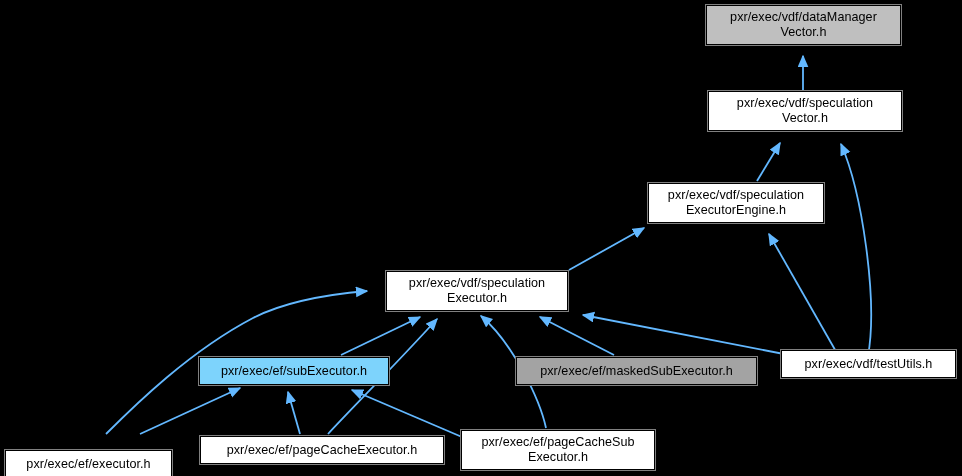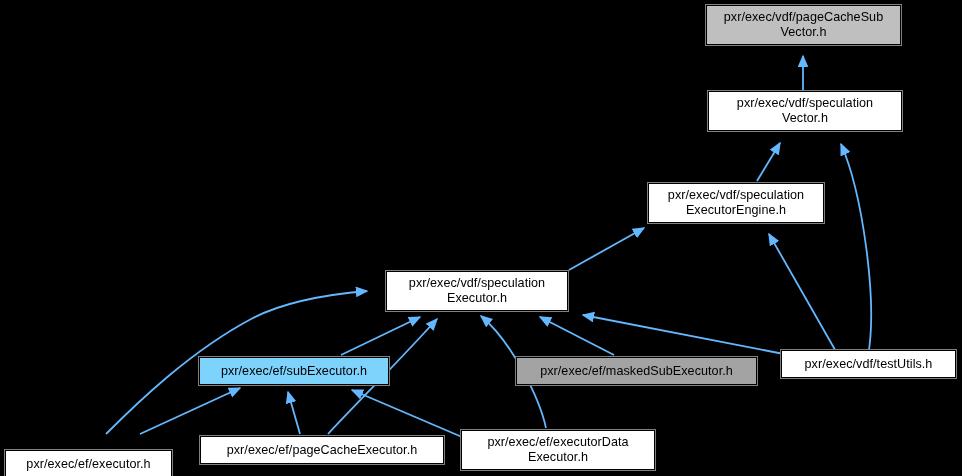--- a/index.html
+++ b/index.html
@@ -68,29 +68,29 @@
         <path d="M 328,434 C 350,410 400,360 437,319" fill="none" stroke="#63b8ff" stroke-width="1.8" marker-end="url(#arrowhead)"></path>
         <path d="M 546,428 C 540,400 513,343 481,316" fill="none" stroke="#63b8ff" stroke-width="1.8" marker-end="url(#arrowhead)"></path>
         <path d="M 614,355 L 540,317" fill="none" stroke="#63b8ff" stroke-width="1.8" marker-end="url(#arrowhead)"></path>
         <path d="M 789,355 L 583,315" fill="none" stroke="#63b8ff" stroke-width="1.8" marker-end="url(#arrowhead)"></path>
         <path d="M 140,434 L 240,388" fill="none" stroke="#63b8ff" stroke-width="1.8" marker-end="url(#arrowhead)"></path>
         <path d="M 300,434 L 288,392" fill="none" stroke="#63b8ff" stroke-width="1.8" marker-end="url(#arrowhead)"></path>
         <path d="M 462,437 L 352,390" fill="none" stroke="#63b8ff" stroke-width="1.8" marker-end="url(#arrowhead)"></path>
       </g>
   </svg>
   <div id="nodes-group">
-      <div class="node root" style="left: 706px; top: 5px; width: 195px; height: 40px; background: rgb(191, 191, 191); border-color: rgb(0, 0, 0); outline-color: rgb(128, 128, 128); color: rgb(0, 0, 0);"><span class="node-label">pxr/exec/vdf/pageCacheSub
+      <div class="node root" style="left: 706px; top: 5px; width: 195px; height: 40px; background: rgb(191, 191, 191); border-color: rgb(0, 0, 0); outline-color: rgb(128, 128, 128); color: rgb(0, 0, 0);"><span class="node-label">pxr/exec/vdf/dataManager
 Vector.h</span></div>
       <div class="node" style="left: 708px; top: 91px; width: 194px; height: 40px; background: rgb(255, 255, 255); border-color: rgb(0, 0, 0); outline-color: rgb(128, 128, 128); color: rgb(0, 0, 0);"><span class="node-label">pxr/exec/vdf/speculation
 Vector.h</span></div>
       <div class="node" style="left: 648px; top: 183px; width: 176px; height: 40px; background: rgb(255, 255, 255); border-color: rgb(0, 0, 0); outline-color: rgb(128, 128, 128); color: rgb(0, 0, 0);"><span class="node-label">pxr/exec/vdf/speculation
 ExecutorEngine.h</span></div>
       <div class="node" style="left: 386px; top: 271px; width: 182px; height: 40px; background: rgb(255, 255, 255); border-color: rgb(0, 0, 0); outline-color: rgb(128, 128, 128); color: rgb(0, 0, 0);"><span class="node-label">pxr/exec/vdf/speculation
 Executor.h</span></div>
       <div class="node" style="left: 199px; top: 357px; width: 190px; height: 28px; background: #7dd3fc; border-color: rgb(0, 0, 0); outline-color: rgb(128, 128, 128); color: rgb(0, 0, 0);"><span class="node-label">pxr/exec/ef/subExecutor.h</span></div>
       <div class="node" style="left: 516px; top: 357px; width: 241px; height: 28px; background: #a3a3a3; border-color: rgb(0, 0, 0); outline-color: rgb(128, 128, 128); color: rgb(0, 0, 0);"><span class="node-label">pxr/exec/ef/maskedSubExecutor.h</span></div>
       <div class="node" style="left: 781px; top: 350px; width: 175px; height: 28px; background: rgb(255, 255, 255); border-color: rgb(0, 0, 0); outline-color: rgb(128, 128, 128); color: rgb(0, 0, 0);"><span class="node-label">pxr/exec/vdf/testUtils.h</span></div>
       <div class="node" style="left: 5px; top: 436px; width: 167px; height: 28px; background: rgb(255, 255, 255); border-color: rgb(0, 0, 0); outline-color: rgb(128, 128, 128); color: rgb(0, 0, 0); margin-top: 14px;"><span class="node-label">pxr/exec/ef/executor.h</span></div>
       <div class="node" style="left: 200px; top: 436px; width: 244px; height: 28px; background: rgb(255, 255, 255); border-color: rgb(0, 0, 0); outline-color: rgb(128, 128, 128); color: rgb(0, 0, 0);"><span class="node-label">pxr/exec/ef/pageCacheExecutor.h</span></div>
-      <div class="node" style="left: 461px; top: 430px; width: 194px; height: 40px; background: rgb(255, 255, 255); border-color: rgb(0, 0, 0); outline-color: rgb(128, 128, 128); color: rgb(0, 0, 0);"><span class="node-label">pxr/exec/ef/executorData
+      <div class="node" style="left: 461px; top: 430px; width: 194px; height: 40px; background: rgb(255, 255, 255); border-color: rgb(0, 0, 0); outline-color: rgb(128, 128, 128); color: rgb(0, 0, 0);"><span class="node-label">pxr/exec/ef/pageCacheSub
 Executor.h</span></div>
     </div>
 </div>
 
 </body></html>

